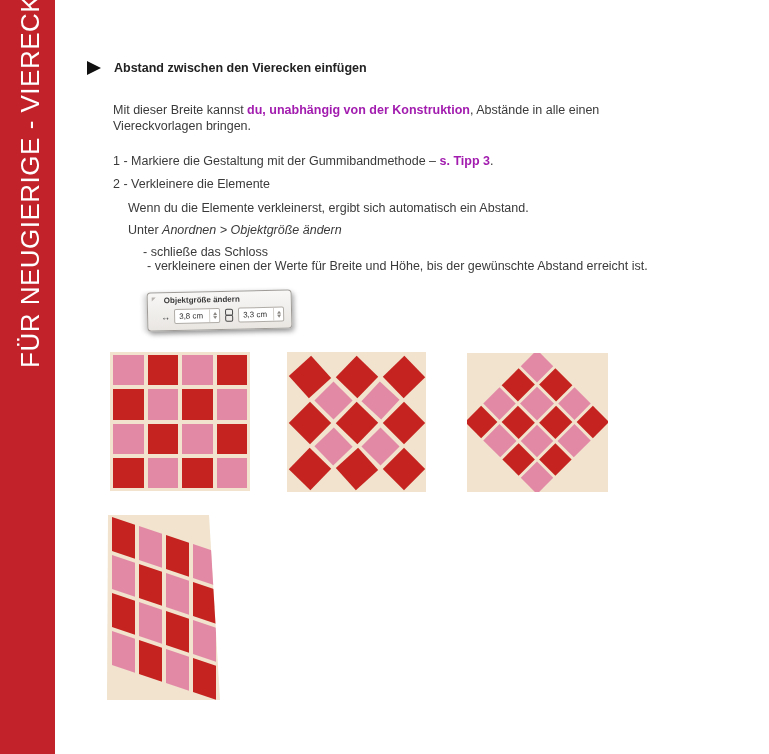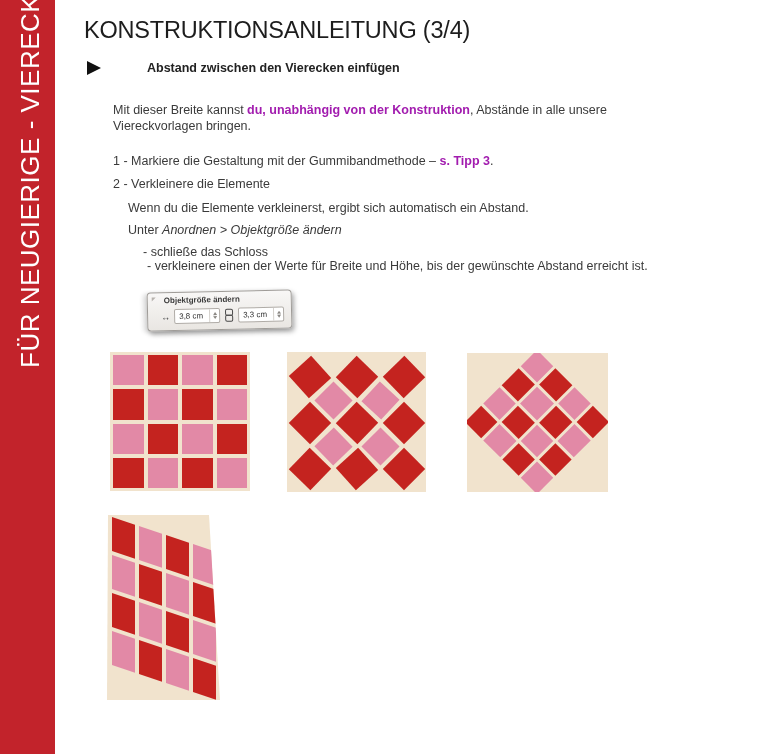--- a/index.html
+++ b/index.html
@@ -17,21 +17,21 @@
   
   .title {
     position:absolute; left:84px; top:17px; font-size:23.5px; letter-spacing:-0.2px;
     color:#1d1d1d; white-space:nowrap;
   }
   .section-head { position:absolute; left:87px; top:61px; display:flex; align-items:center; }
   .tri-bullet {
     width:0; height:0; border-left:14px solid #111;
     border-top:7px solid transparent; border-bottom:7px solid transparent; margin-right:13px;
   }
-  .section-head .head-text { font-size:12.5px; font-weight:bold; color:#222;margin-left:33px; }
+  .section-head .head-text { font-size:12.5px; font-weight:bold; color:#222; }
   .txt { position:absolute; font-size:12.5px; line-height:16px; color:#3a3a3a; white-space:nowrap; }
   .txt b { color:#a21caf; }
   .intro { left:113px; top:102px; }
   .step1 { left:113px; top:153px; }
   .step2 { left:113px; top:176px; }
   .note  { left:128px; top:200px; }
   .menu  { left:128px; top:222px; }
   .sub1  { left:143px; top:244px; }
   .sub2  { left:147px; top:258px; }
   
@@ -82,29 +82,28 @@
 </style>
 </head>
 <body>
 
 <div class="page">
 
   <div class="sidebar">
     <div class="sidebar-label">FÜR NEUGIERIGE - VIERECK</div>
   </div>
 
-  <div class="title">KONSTRUKTIONSANLEITUNG (3/4)</div>
 
   <div class="section-head">
     <span class="tri-bullet"></span>
     <span class="head-text">Abstand zwischen den Vierecken einfügen</span>
   </div>
 
   <div class="txt intro">
-    <span>Mit dieser Breite kannst </span><b>du, unabhängig von der Konstruktion</b><span>, Abstände in alle unsere</span><br>
+    <span>Mit dieser Breite kannst </span><b>du, unabhängig von der Konstruktion</b><span>, Abstände in alle einen</span><br>
     <span>Viereckvorlagen bringen.</span>
   </div>
 
   <div class="txt step1">
     <span>1 - Markiere die Gestaltung mit der Gummibandmethode – </span><b>s. Tipp 3</b><span>.</span>
   </div>
 
   <div class="txt step2">2 - Verkleinere die Elemente</div>
 
   <div class="txt menu">

